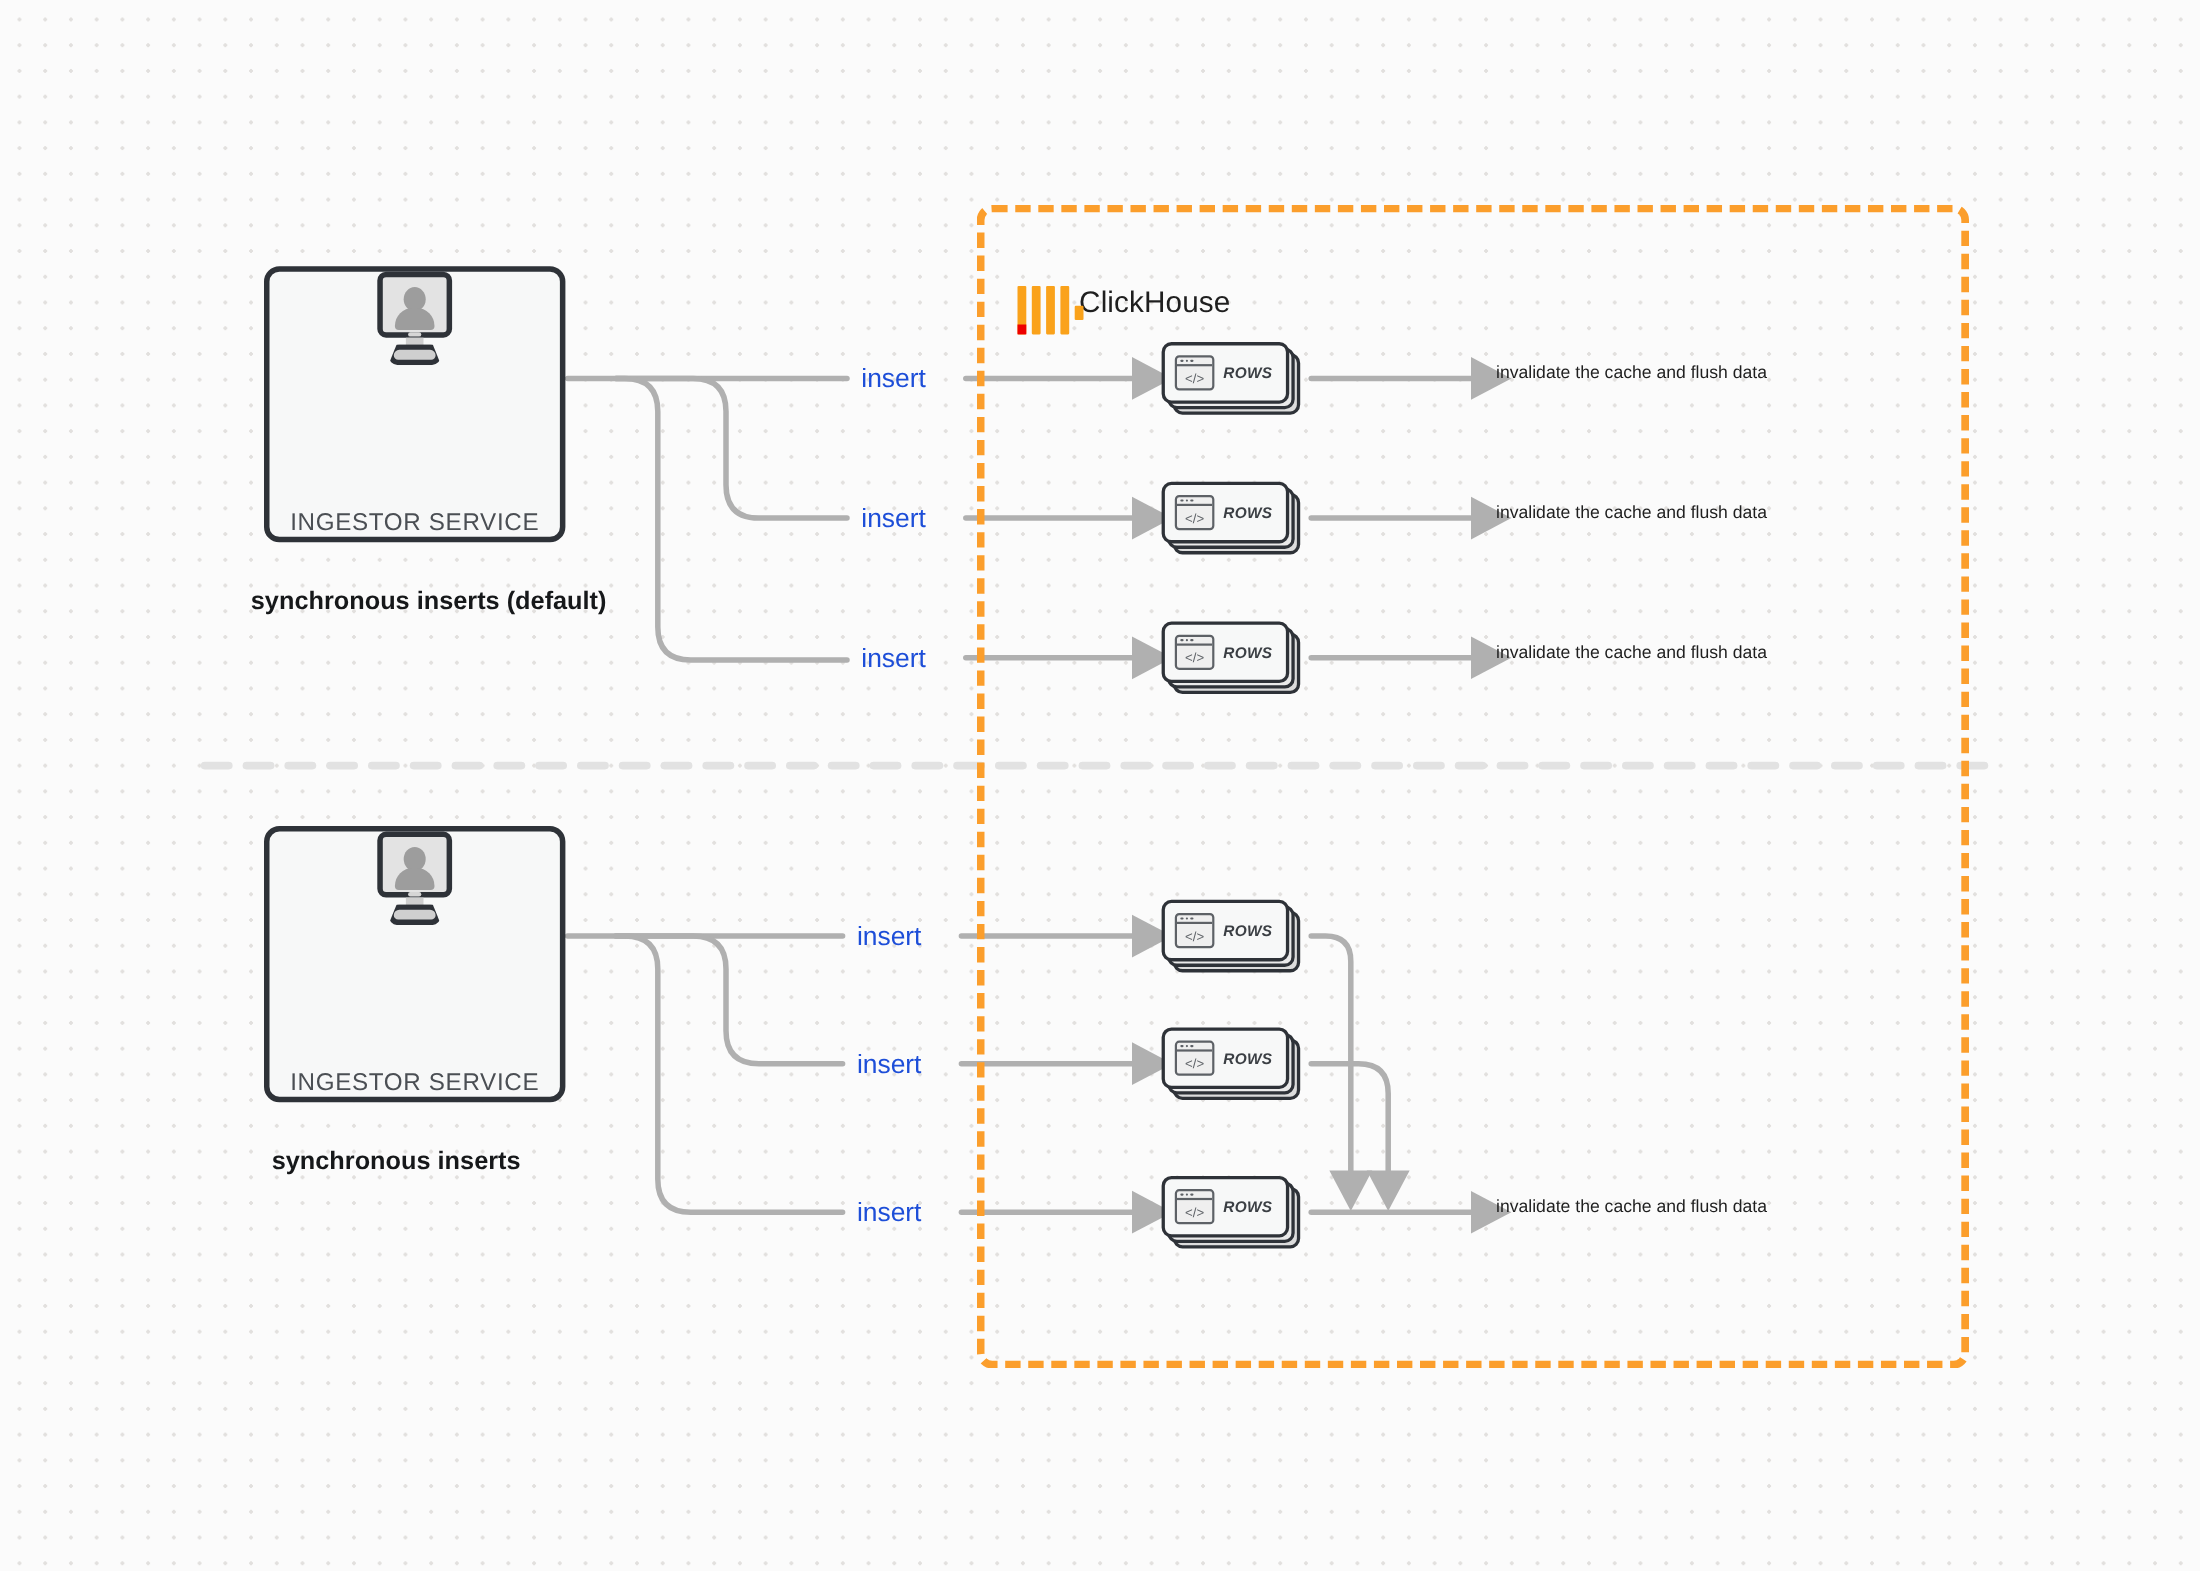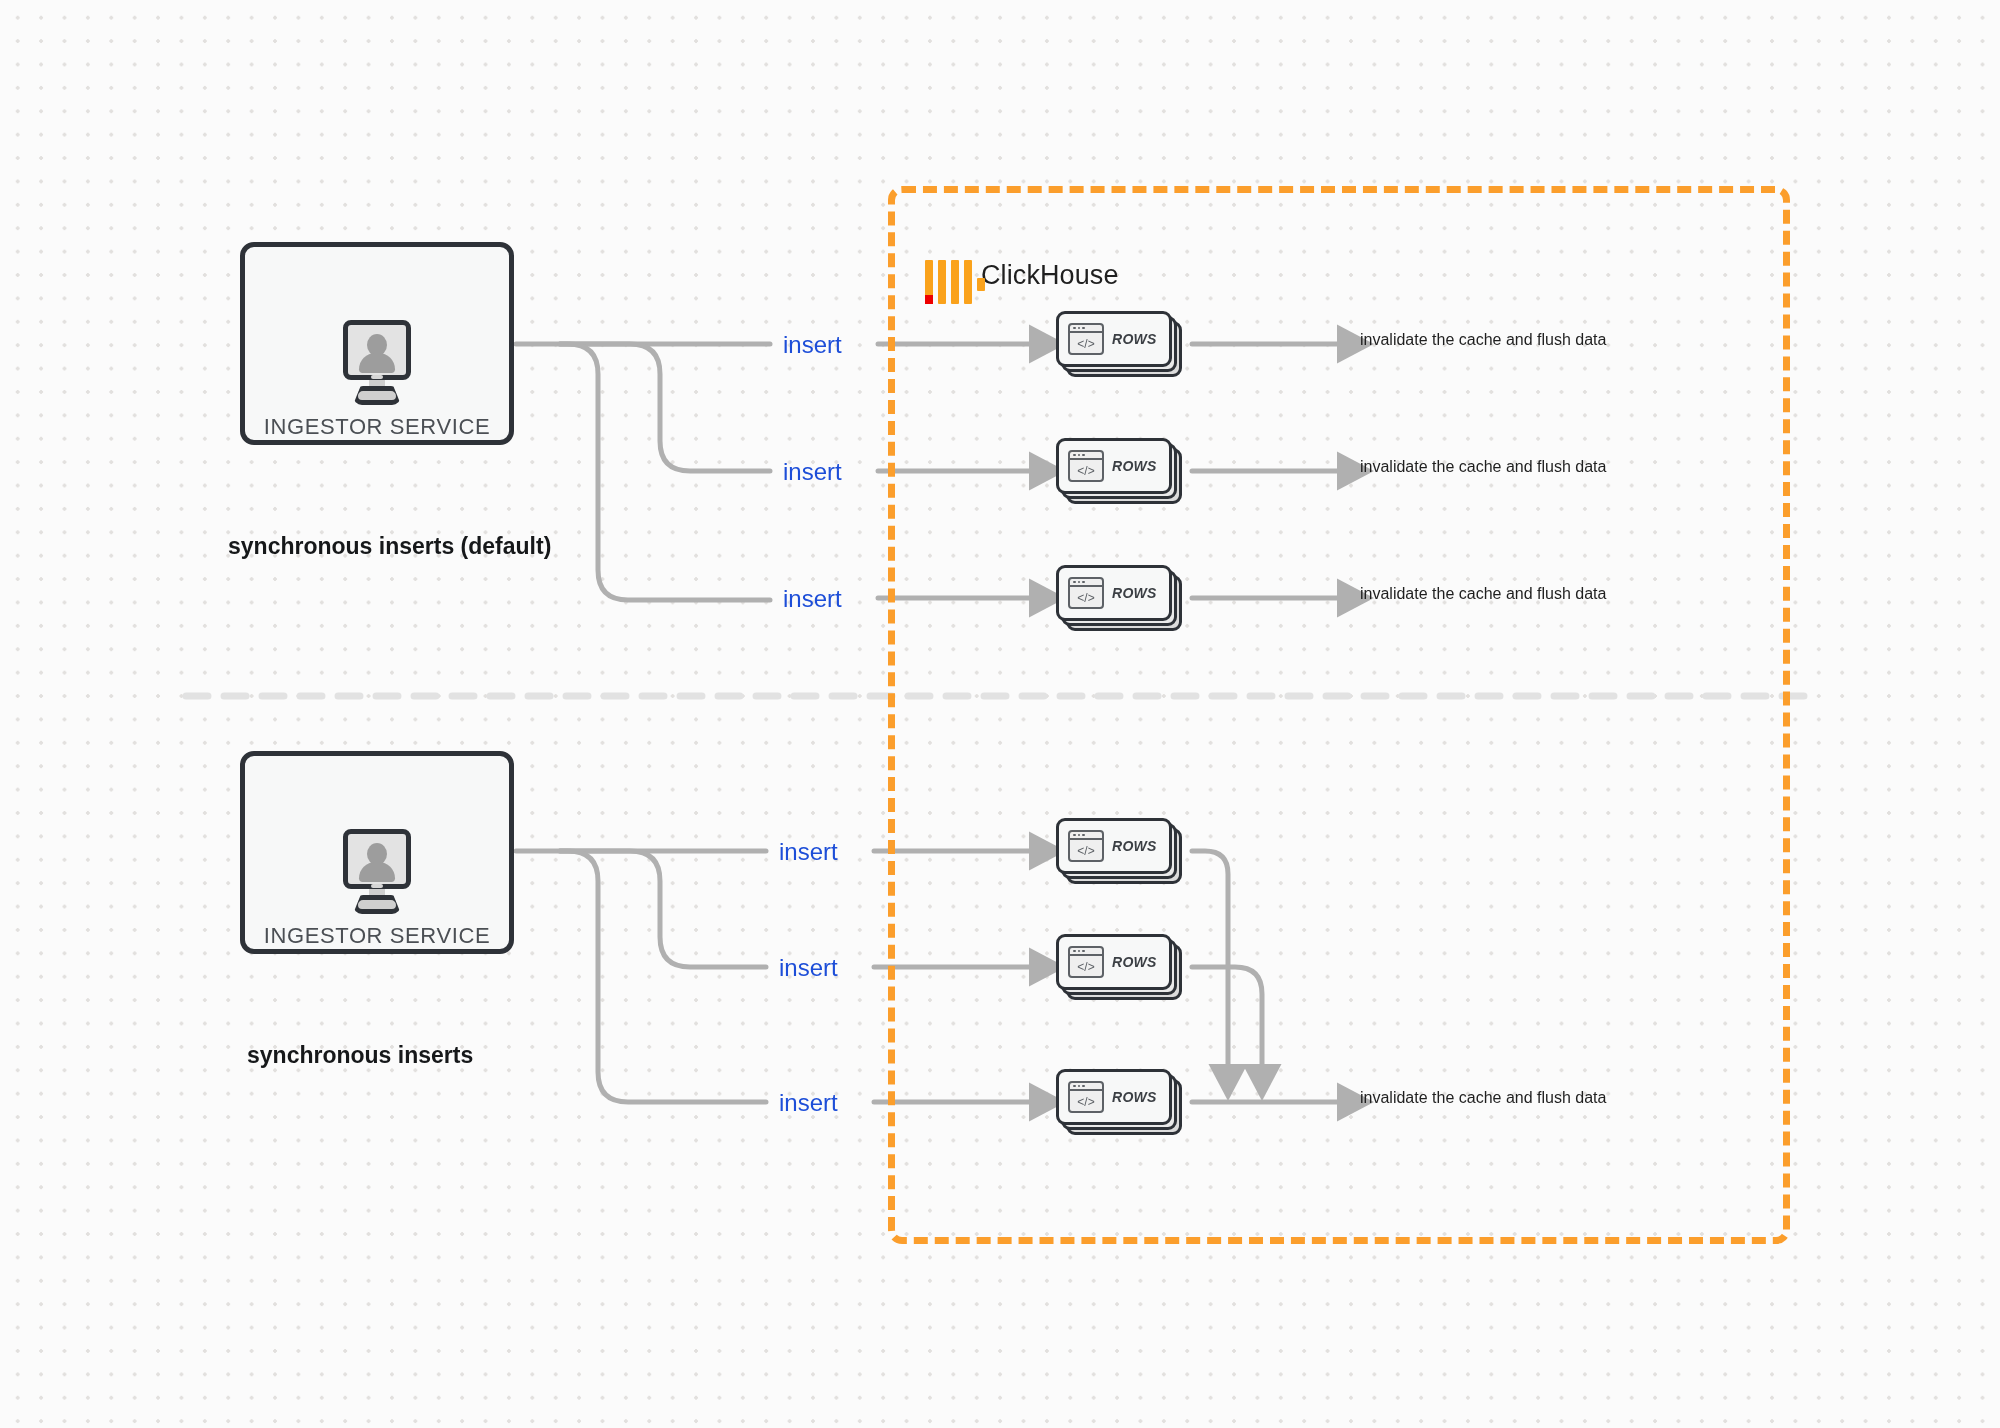--- a/index.html
+++ b/index.html
@@ -34,26 +34,26 @@
   .ch-logo .bar.b1{left:0;}
   .ch-logo .bar.b2{left:13px;}
   .ch-logo .bar.b3{left:26px;}
   .ch-logo .bar.b4{left:39px;}
   .ch-logo .redcap{position:absolute;left:0;bottom:0;width:8px;height:9px;background:#ee0000;}
   .ch-logo .nub{position:absolute;left:52px;top:18px;width:8px;height:13px;background:#faa21b;border-radius:1px;}
   .ch-title{font-size:27px;color:#1f1f1f;letter-spacing:.1px;white-space:nowrap;}
 
   
   .ingestor{
-    position:absolute;width:274px;height:203px;
+    position:absolute;width:274px;height:251px;
     background:#f7f8f8;
     border:5px solid #2e3238;
     border-radius:14px;
     box-sizing:border-box;
-    display:flex;flex-direction:column;align-items:center;justify-content:flex-end;
+    display:flex;flex-direction:column;align-items:center;justify-content:space-between;
   }
   .ingestor.sync{left:240px;top:242px;}
   .ingestor.async{left:240px;top:751px;}
   .mon{position:relative;width:92px;height:88px;margin-bottom:6px;}
   .mon .screen{
     position:absolute;left:12px;top:0;width:68px;height:60px;
     border:5px solid #2e3238;border-radius:8px;background:#e3e3e3;box-sizing:border-box;
   }
   .mon .person-head{position:absolute;left:36px;top:14px;width:20px;height:22px;border-radius:50%;background:#9d9d9d;}
   .mon .person-body{position:absolute;left:28px;top:33px;width:36px;height:20px;border-radius:18px 18px 4px 4px;background:#9d9d9d;}

